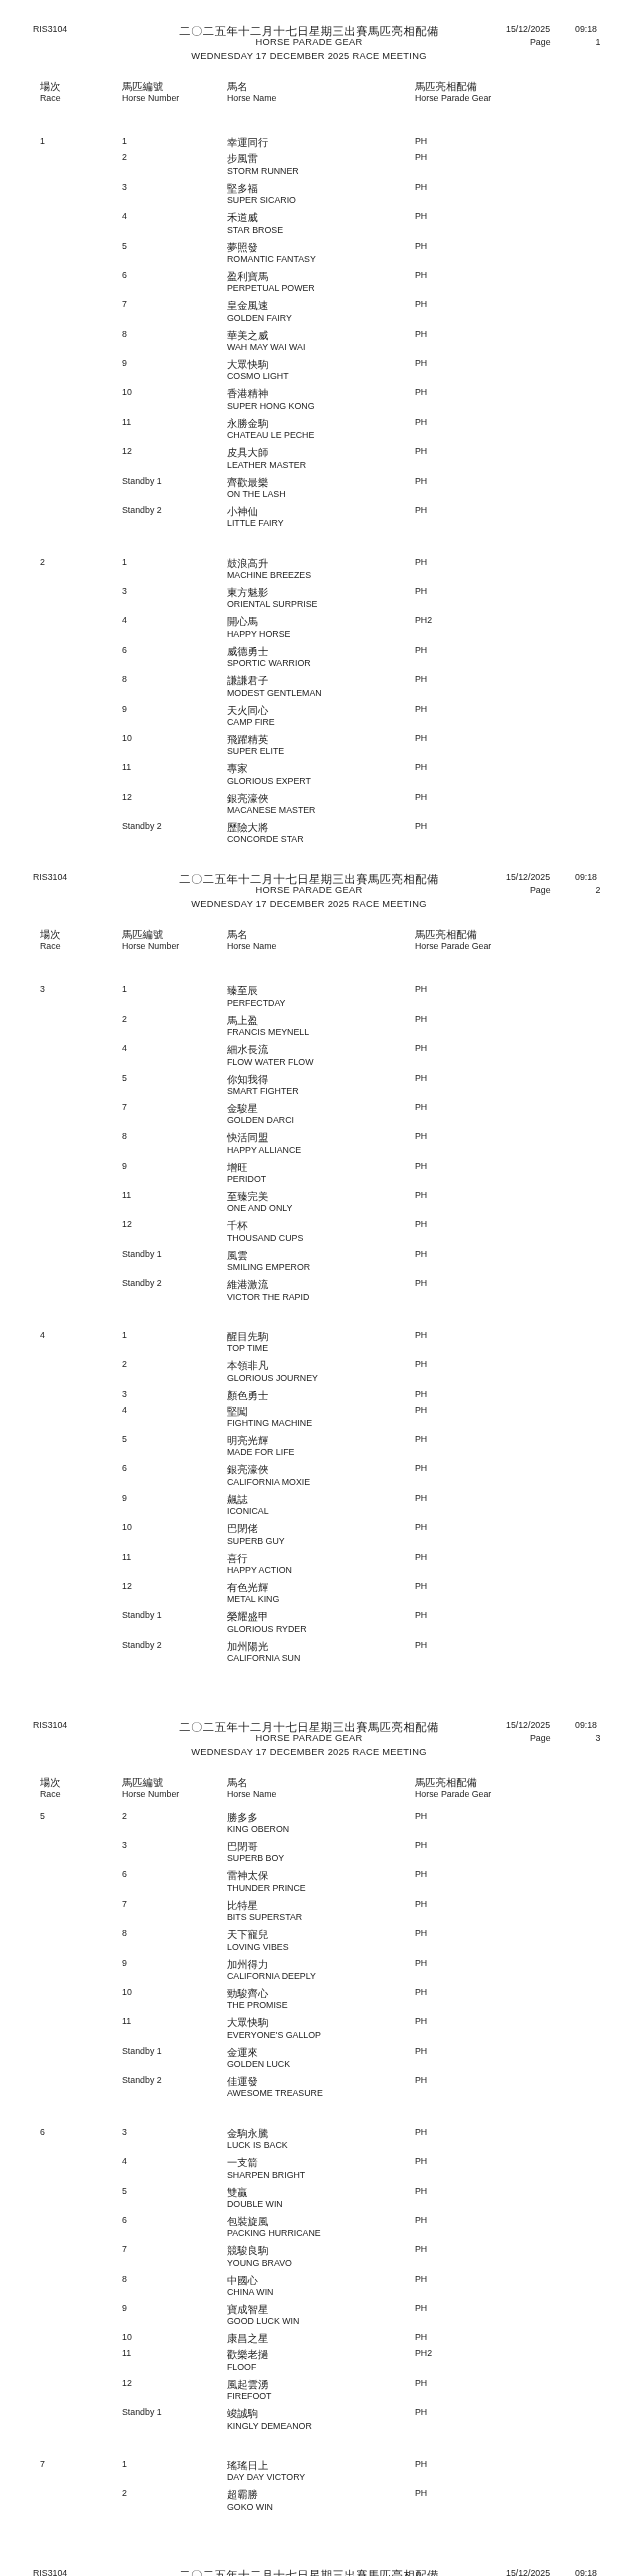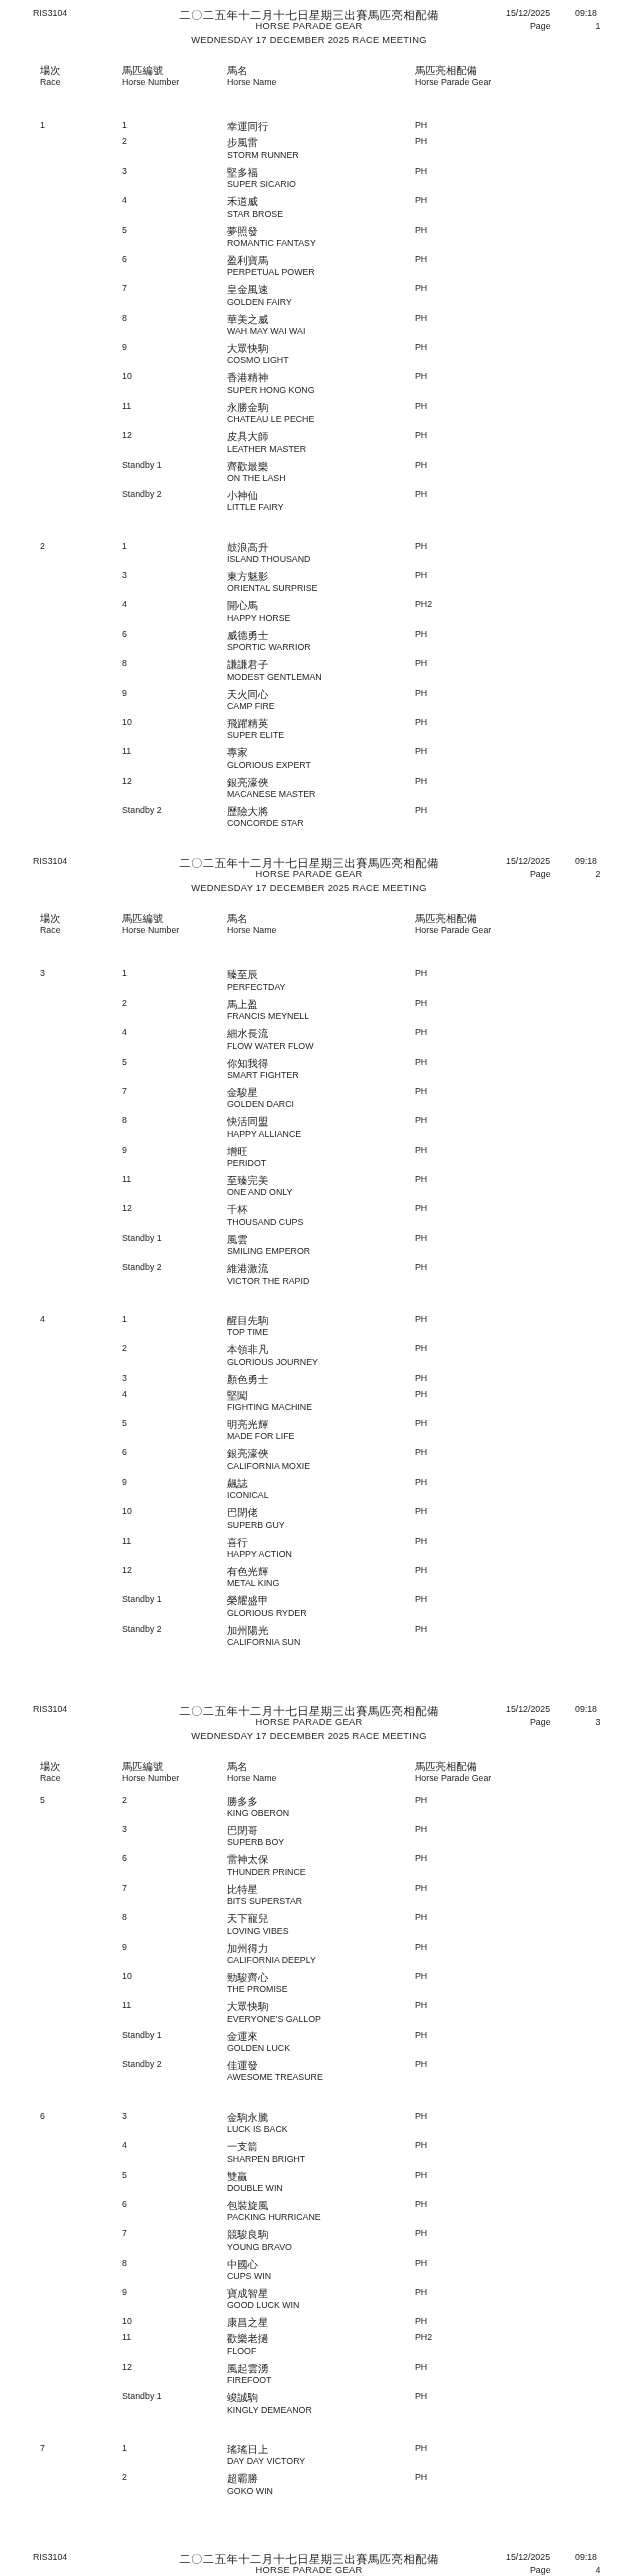--- a/index.html
+++ b/index.html
@@ -12,21 +12,21 @@
   }
   .page{position:relative;overflow:hidden;background:#fff;}
   .pg1,.pg2,.pg3,.pg4{height:848px;}
 
   .line{position:relative;height:13.4px;}
   .abs{position:absolute;top:0;white-space:nowrap;}
   .zh{font-size:10.3px;}
   .center{left:0;width:100%;text-align:center;}
 
   
-  .page-header{padding-top:8px;}
+  .page-header{padding-top:8px;margin-top:16px;}
   .title-zh{font-size:11.3px;letter-spacing:0.5px;}
   .title-en{font-size:9.3px;letter-spacing:0.3px;}
   .subtitle-en{font-size:9.3px;letter-spacing:0.3px;}
   .x-code{left:33px;}
   .x-date{left:506px;}
   .x-time{left:575px;}
   .x-pagelabel{left:530px;}
   .x-pagenum{right:17.5px;text-align:right;}
 
   
@@ -220,21 +220,21 @@
       </div>
       <div class="race-section follow">
         <div class="entry">
           <div class="line">
             <span class="abs x-race">2</span>
             <span class="abs x-num">1</span>
             <span class="abs x-name zh">鼓浪高升</span>
             <span class="abs x-gear">PH</span>
           </div>
           <div class="line">
-            <span class="abs x-name">ISLAND THOUSAND</span>
+            <span class="abs x-name">MACHINE BREEZES</span>
           </div>
         </div>
         <div class="entry">
           <div class="line">
             <span class="abs x-num">3</span>
             <span class="abs x-name zh">東方魅影</span>
             <span class="abs x-gear">PH</span>
           </div>
           <div class="line">
             <span class="abs x-name">ORIENTAL SURPRISE</span>
@@ -773,21 +773,21 @@
             <span class="abs x-name">YOUNG BRAVO</span>
           </div>
         </div>
         <div class="entry">
           <div class="line">
             <span class="abs x-num">8</span>
             <span class="abs x-name zh">中國心</span>
             <span class="abs x-gear">PH</span>
           </div>
           <div class="line">
-            <span class="abs x-name">CUPS WIN</span>
+            <span class="abs x-name">CHINA WIN</span>
           </div>
         </div>
         <div class="entry">
           <div class="line">
             <span class="abs x-num">9</span>
             <span class="abs x-name zh">寶成智星</span>
             <span class="abs x-gear">PH</span>
           </div>
           <div class="line">
             <span class="abs x-name">GOOD LUCK WIN</span>

